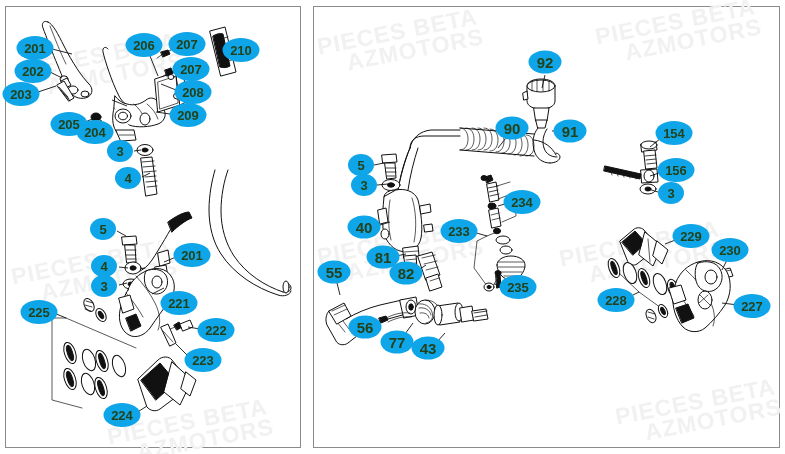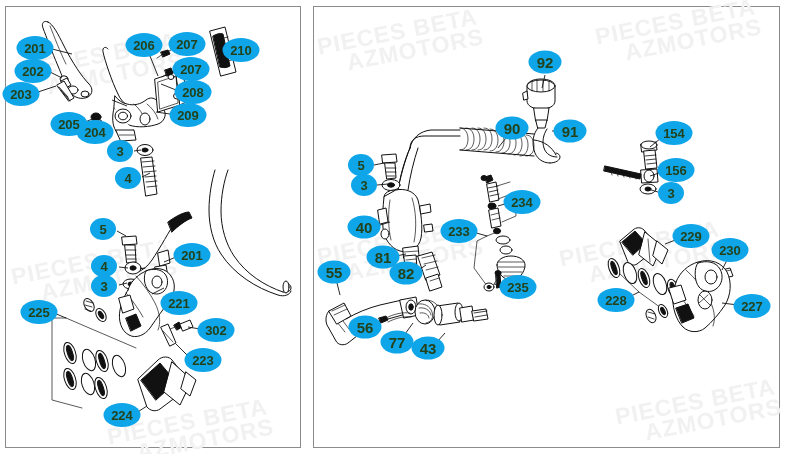--- a/index.html
+++ b/index.html
@@ -577,21 +577,21 @@
       <div class="callout c3" style="left: 193px; top: 92px;">208</div>
       <div class="callout c3" style="left: 188px; top: 115px;">209</div>
       <div class="callout c3" style="left: 241px; top: 50px;">210</div>
       <div class="callout c1" style="left: 120px; top: 151px;">3</div>
       <div class="callout c1" style="left: 128px; top: 178px;">4</div>
       <div class="callout c1" style="left: 103px; top: 229px;">5</div>
       <div class="callout c1" style="left: 104px; top: 266px;">4</div>
       <div class="callout c1" style="left: 104px; top: 286px;">3</div>
       <div class="callout c3" style="left: 192px; top: 255px;">201</div>
       <div class="callout c3" style="left: 179px; top: 289px; margin-top: 14px;">221</div>
-      <div class="callout c3" style="left: 216px; top: 330px;">302</div>
+      <div class="callout c3" style="left: 216px; top: 330px;">222</div>
       <div class="callout c3" style="left: 203px; top: 360px;">223</div>
       <div class="callout c3" style="left: 39px; top: 312px;">225</div>
       <div class="callout c3" style="left: 122px; top: 415px;">224</div>
       <div class="callout c2" style="left: 545px; top: 62px;">92</div>
       <div class="callout c2" style="left: 512px; top: 128px;">90</div>
       <div class="callout c2" style="left: 570px; top: 131px;">91</div>
       <div class="callout c3" style="left: 674px; top: 133px;">154</div>
       <div class="callout c3" style="left: 676px; top: 170px;">156</div>
       <div class="callout c1" style="left: 671px; top: 193px;">3</div>
       <div class="callout c1" style="left: 361px; top: 165px;">5</div>

